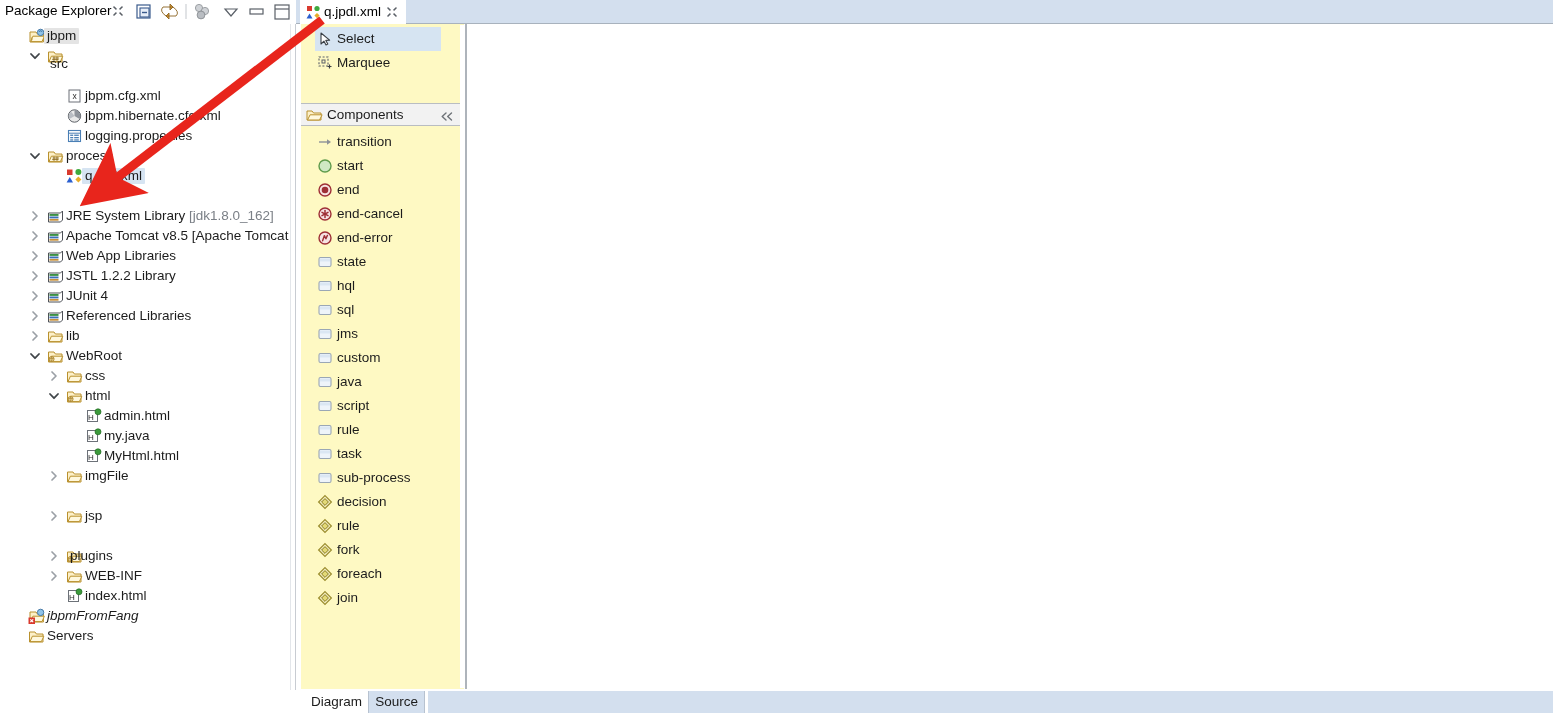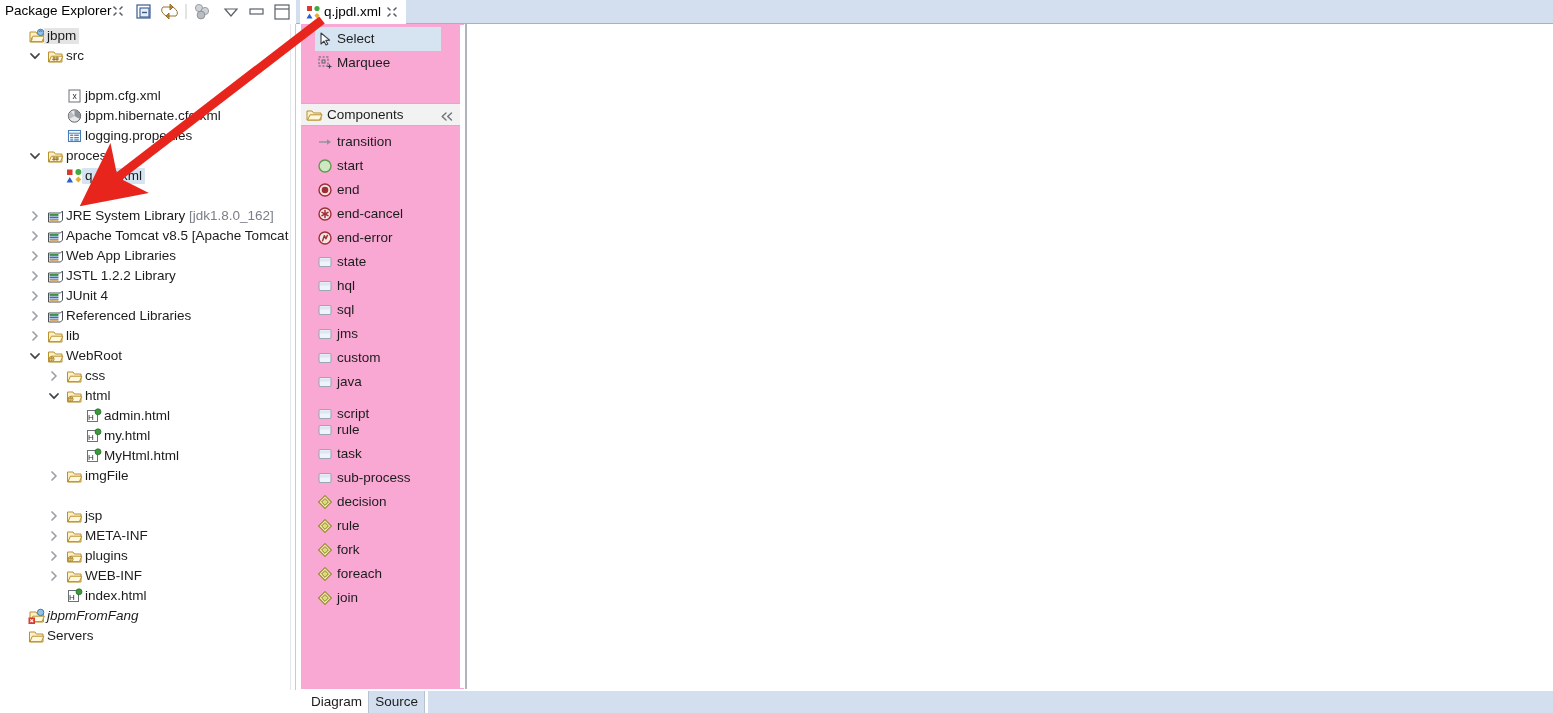--- a/index.html
+++ b/index.html
@@ -74,21 +74,21 @@
   .row .lbl-sel{
     background:#d6e4f2;padding:0 3px;border-radius:1px;
   }
   .row .dim{color:#7a7f86;text-align:right;}
   .twisty{position:absolute;top:4px;width:12px;height:12px;}
   .ticon{position:absolute;top:2px;width:17px;height:16px;}
 
   
   .palette{
     position:absolute;left:301px;top:24px;width:163px;height:665px;
-    background:#f9a8d4;
+    background:#fef9c3;
     box-sizing:border-box;
   }
   .palette-scroll{
     position:absolute;left:460px;top:25px;width:5px;height:663px;background:#ffffff;
   }
   .palette-sep{
     position:absolute;left:465px;top:24px;width:2px;height:665px;background:#aeb4bb;
   }
   .pal-item{
     position:absolute;left:0;width:163px;height:24px;
@@ -234,21 +234,21 @@
         <span class="ticon" style="left: 47px;"><svg width="17" height="16" viewBox="0 0 17 16">
             <path d="M1.5 4 h5.5 l1.4 2 h6.6 v8 h-13.5 z" fill="#fdf0c8" stroke="#b9912e" stroke-width="1"></path>
             <path d="M2 13.6 l2.4 -5.4 h11.4 l-2.4 5.4 z" fill="#fff8dd" stroke="#b9912e" stroke-width="1"></path>
             <g stroke="#8a6a20" stroke-width="0.9">
               <path d="M7 8.6 v4.2"></path>
               <path d="M10 8.6 v4.2"></path>
               <path d="M5.6 10 h6.4"></path>
               <path d="M5.2 11.6 h6.4"></path>
             </g>
           </svg></span>
-        <span class="label" style="left: 66px;">src</span>
+        <span class="label" style="left: 50px; margin-top: 8px;">src</span>
       </div>
       <div class="row" style="top: 62px;">
         <span class="ticon" style="left: 66px;"><svg width="17" height="16" viewBox="0 0 17 16">
             <rect x="3" y="2" width="11" height="12" fill="#ffffff" stroke="#6c7178" stroke-width="1"></rect>
             <text x="8.5" y="11" font-size="8.5" font-family="Liberation Sans, sans-serif" text-anchor="middle" fill="#2b2b2b">x</text>
           </svg></span>
         <span class="label" style="left: 85px;">jbpm.cfg.xml</span>
       </div>
       <div class="row" style="top: 82px;">
         <span class="ticon" style="left: 66px;"><svg width="17" height="16" viewBox="0 0 17 16">
@@ -421,21 +421,21 @@
             <circle cx="13" cy="3.8" r="3" fill="#3c9a3c" stroke="#1f6a1f" stroke-width="0.7"></circle>
           </svg></span>
         <span class="label" style="left: 104px;">admin.html</span>
       </div>
       <div class="row" style="top: 402px;">
         <span class="ticon" style="left: 85px;"><svg width="17" height="16" viewBox="0 0 17 16">
             <rect x="2.5" y="2.5" width="10" height="11" fill="#ffffff" stroke="#6c7178" stroke-width="1"></rect>
             <text x="6" y="11.5" font-size="8" font-family="Liberation Sans, sans-serif" text-anchor="middle" fill="#2b2b2b">H</text>
             <circle cx="13" cy="3.8" r="3" fill="#3c9a3c" stroke="#1f6a1f" stroke-width="0.7"></circle>
           </svg></span>
-        <span class="label" style="left: 104px;">my.html</span>
+        <span class="label" style="left: 104px;">my.java</span>
       </div>
       <div class="row" style="top: 422px;">
         <span class="ticon" style="left: 85px;"><svg width="17" height="16" viewBox="0 0 17 16">
             <rect x="2.5" y="2.5" width="10" height="11" fill="#ffffff" stroke="#6c7178" stroke-width="1"></rect>
             <text x="6" y="11.5" font-size="8" font-family="Liberation Sans, sans-serif" text-anchor="middle" fill="#2b2b2b">H</text>
             <circle cx="13" cy="3.8" r="3" fill="#3c9a3c" stroke="#1f6a1f" stroke-width="0.7"></circle>
           </svg></span>
         <span class="label" style="left: 104px;">MyHtml.html</span>
       </div>
       <div class="row" style="top: 442px;">
@@ -451,41 +451,31 @@
       <div class="row" style="top: 482px;">
         <span class="twisty" style="left: 48px;"><svg width="12" height="12" viewBox="0 0 12 12">
             <path d="M4 2 L8 6 L4 10" fill="none" stroke="#9ba0a6" stroke-width="1.7" stroke-linecap="round" stroke-linejoin="round"></path>
           </svg></span>
         <span class="ticon" style="left: 66px;"><svg width="17" height="16" viewBox="0 0 17 16">
             <path d="M1.5 4 h5.5 l1.4 2 h6.6 v8 h-13.5 z" fill="#fdf0c8" stroke="#b9912e" stroke-width="1"></path>
             <path d="M2 13.6 l2.4 -5.4 h11.4 l-2.4 5.4 z" fill="#fff8dd" stroke="#b9912e" stroke-width="1"></path>
           </svg></span>
         <span class="label" style="left: 85px;">jsp</span>
       </div>
-      <div class="row" style="top: 502px;">
-        <span class="twisty" style="left: 48px;"><svg width="12" height="12" viewBox="0 0 12 12">
-            <path d="M4 2 L8 6 L4 10" fill="none" stroke="#9ba0a6" stroke-width="1.7" stroke-linecap="round" stroke-linejoin="round"></path>
-          </svg></span>
-        <span class="ticon" style="left: 66px;"><svg width="17" height="16" viewBox="0 0 17 16">
-            <path d="M1.5 4 h5.5 l1.4 2 h6.6 v8 h-13.5 z" fill="#fdf0c8" stroke="#b9912e" stroke-width="1"></path>
-            <path d="M2 13.6 l2.4 -5.4 h11.4 l-2.4 5.4 z" fill="#fff8dd" stroke="#b9912e" stroke-width="1"></path>
-          </svg></span>
-        <span class="label" style="left: 85px;">META-INF</span>
-      </div>
       <div class="row" style="top: 522px;">
         <span class="twisty" style="left: 48px;"><svg width="12" height="12" viewBox="0 0 12 12">
             <path d="M4 2 L8 6 L4 10" fill="none" stroke="#9ba0a6" stroke-width="1.7" stroke-linecap="round" stroke-linejoin="round"></path>
           </svg></span>
         <span class="ticon" style="left: 66px;"><svg width="17" height="16" viewBox="0 0 17 16">
             <path d="M1.5 4 h5.5 l1.4 2 h6.6 v8 h-13.5 z" fill="#fdf0c8" stroke="#b9912e" stroke-width="1"></path>
             <path d="M2 13.6 l2.4 -5.4 h11.4 l-2.4 5.4 z" fill="#fff8dd" stroke="#b9912e" stroke-width="1"></path>
             <circle cx="4.6" cy="11" r="2.5" fill="#f5e6b6" stroke="#a9822a" stroke-width="0.9"></circle>
             <path d="M2.3 10.4 h4.6 M4.6 8.6 q1.4 2.4 0 4.8 M4.6 8.6 q-1.4 2.4 0 4.8" fill="none" stroke="#a9822a" stroke-width="0.7"></path>
           </svg></span>
-        <span class="label" style="left: 85px;">plugins</span>
+        <span class="label" style="left: 70px;">plugins</span>
       </div>
       <div class="row" style="top: 542px;">
         <span class="twisty" style="left: 48px;"><svg width="12" height="12" viewBox="0 0 12 12">
             <path d="M4 2 L8 6 L4 10" fill="none" stroke="#9ba0a6" stroke-width="1.7" stroke-linecap="round" stroke-linejoin="round"></path>
           </svg></span>
         <span class="ticon" style="left: 66px;"><svg width="17" height="16" viewBox="0 0 17 16">
             <path d="M1.5 4 h5.5 l1.4 2 h6.6 v8 h-13.5 z" fill="#fdf0c8" stroke="#b9912e" stroke-width="1"></path>
             <path d="M2 13.6 l2.4 -5.4 h11.4 l-2.4 5.4 z" fill="#fff8dd" stroke="#b9912e" stroke-width="1"></path>
           </svg></span>
         <span class="label" style="left: 85px;">WEB-INF</span>
@@ -629,21 +619,21 @@
             </svg></span>
           <span class="pal-label">custom</span>
         </div>
         <div class="pal-item" style="top: 346px;">
           <span class="pal-ico"><svg width="16" height="16" viewBox="0 0 16 16">
               <rect x="2" y="3.5" width="12" height="9" rx="1.4" fill="#eef4fa" stroke="#9aa7b5" stroke-width="1.1"></rect>
               <rect x="3" y="4.5" width="10" height="3" fill="#dbe7f3"></rect>
             </svg></span>
           <span class="pal-label">java</span>
         </div>
-        <div class="pal-item" style="top: 378px;">
+        <div class="pal-item" style="top: 370px;">
           <span class="pal-ico"><svg width="16" height="16" viewBox="0 0 16 16">
               <rect x="2" y="3.5" width="12" height="9" rx="1.4" fill="#eef4fa" stroke="#9aa7b5" stroke-width="1.1"></rect>
               <rect x="3" y="4.5" width="10" height="3" fill="#dbe7f3"></rect>
             </svg></span>
           <span class="pal-label">script</span>
         </div>
         <div class="pal-item" style="top: 394px;">
           <span class="pal-ico"><svg width="16" height="16" viewBox="0 0 16 16">
               <rect x="2" y="3.5" width="12" height="9" rx="1.4" fill="#eef4fa" stroke="#9aa7b5" stroke-width="1.1"></rect>
               <rect x="3" y="4.5" width="10" height="3" fill="#dbe7f3"></rect>

